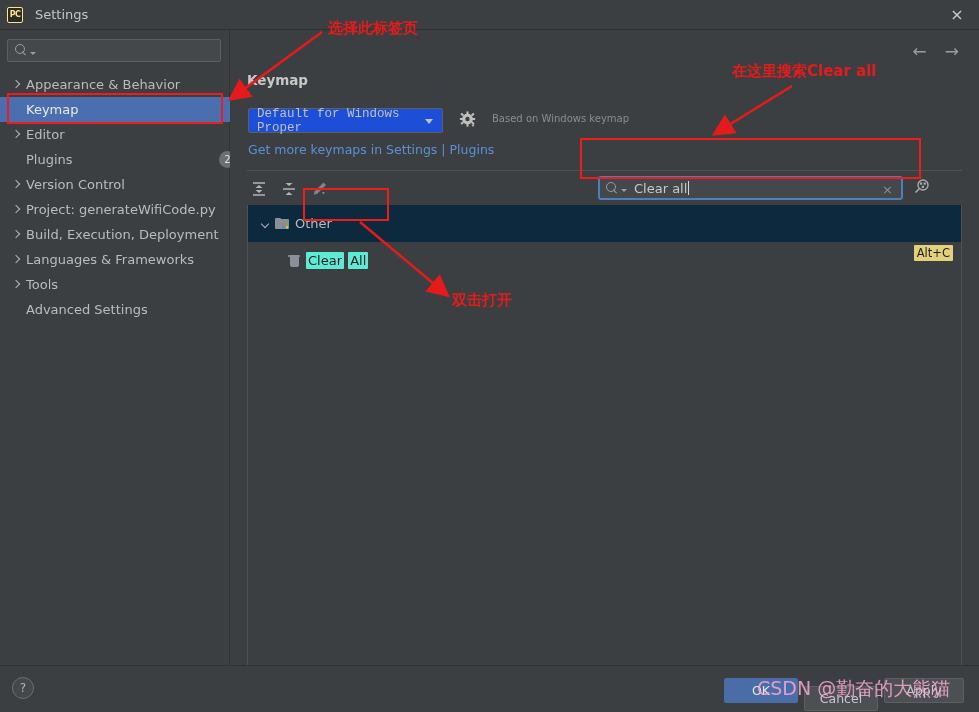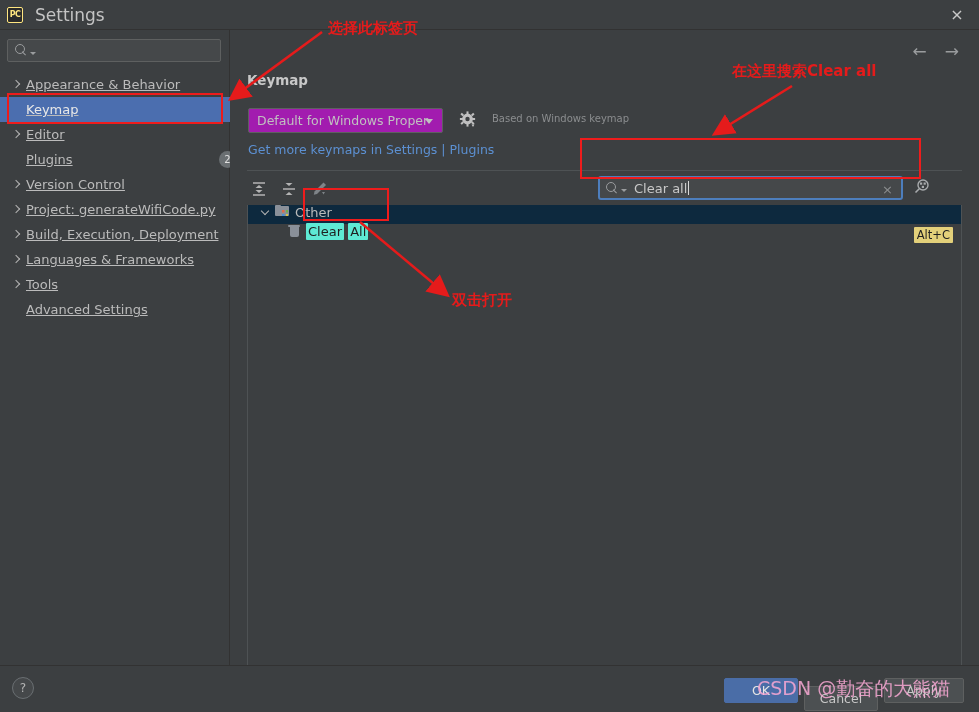--- a/index.html
+++ b/index.html
@@ -24,21 +24,21 @@
     border-bottom:1px solid #323232;
   }
   .pc-icon {
     margin-left:7px; width:16px; height:16px;
     border:1.5px solid #ffe680; border-radius:2px;
     background:#2b2b2b; color:#ffe680;
     font-size:8px; font-weight:bold; line-height:13px; text-align:center;
     letter-spacing:-0.5px;
   }
   .title-text {
-    margin-left:12px; font-size:17px; color:#c4c4c4;
+    margin-left:12px; font-size:13px; color:#c4c4c4;
   }
   .close-btn {
     position:absolute; right:10px; top:4px;
     width:24px; height:22px;
     color:#c9c9c9; font-size:16px; line-height:22px; text-align:center;
     cursor:pointer;
   }
 
   
   .sidebar {
@@ -62,21 +62,21 @@
     content:''; position:absolute; left:7px; top:7px;
     width:5px; height:1.3px; background:#9a9c9e;
     transform:rotate(45deg); transform-origin:left center;
   }
   .mag-caret {
     margin-left:2px; margin-top:5px;
     width:0;height:0;border-left:3px solid transparent;border-right:3px solid transparent;
     border-top:3.5px solid #9a9c9e;
   }
 
-  .tree { position:absolute; left:0; top:42px; width:272px;text-decoration:underline; }
+  .tree { position:absolute; left:0; top:42px; width:272px; }
   .tree-row {
     position:relative; height:25px;
     display:flex; align-items:center;
     font-size:13px; color:#bbbbbb;
     cursor:pointer; padding-left:10px;
   }
   .tree-row.selected { background:#4b6eaf; color:#e8e8e8; }
   .chev {
     width:12px; height:12px; margin-right:4px; position:relative; flex:0 0 12px;
   }
@@ -122,23 +122,23 @@
   .nav-arrows span { cursor:pointer; line-height:1; }
 
   .panel-title {
     position:absolute; left:17px; top:42px;
     font-size:13.5px; font-weight:bold; color:#c8c8c8;
   }
 
   .keymap-select {
     position:absolute; left:18px; top:78px;
     width:195px; height:25px;
-    background:#a21caf; border:1px solid #5e6060; border-radius:2px;
+    background:#1d4ed8; border:1px solid #5e6060; border-radius:2px;
     font-size:12.5px; color:#c0c0c0;
-    display:flex; align-items:center; cursor:pointer;
+    display:flex; align-items:center; cursor:pointer;font-family:Liberation Mono, monospace;
   }
   .keymap-select .val { margin-left:8px; }
   .sel-caret {
     position:absolute; right:9px; top:10px;
     width:0;height:0;border-left:4.5px solid transparent;border-right:4.5px solid transparent;
     border-top:5px solid #c0c0c0;
   }
   .gear {
     position:absolute; left:228px; top:80px;
     width:20px;height:20px; cursor:pointer;
@@ -193,21 +193,21 @@
     position:absolute; left:580px; top:138px; width:341px; height:41px;
     border:2px solid #ee1c1c; pointer-events:none;
   }
 
   
   .results {
     position:absolute; left:17px; top:175px; width:715px; height:463px;
     background:#3c3f41; border:1px solid #4e5254; border-top:none;
   }
   .res-row {
-    position:relative; height:19px; display:flex; 
+    position:relative; height:37px; display:flex; align-items:center;
     font-size:13px; color:#bbbbbb; padding-left:12px;
   }
   .res-row.sel { background:#0d293e; }
   .res-chev {
     width:12px;height:12px; margin-right:3px; position:relative; flex:0 0 12px;
   }
   .res-chev::after{
     content:''; position:absolute; left:2px; top:3px;
     width:5px;height:5px;
     border-right:1.6px solid #b4b4b4; border-bottom:1.6px solid #b4b4b4;

